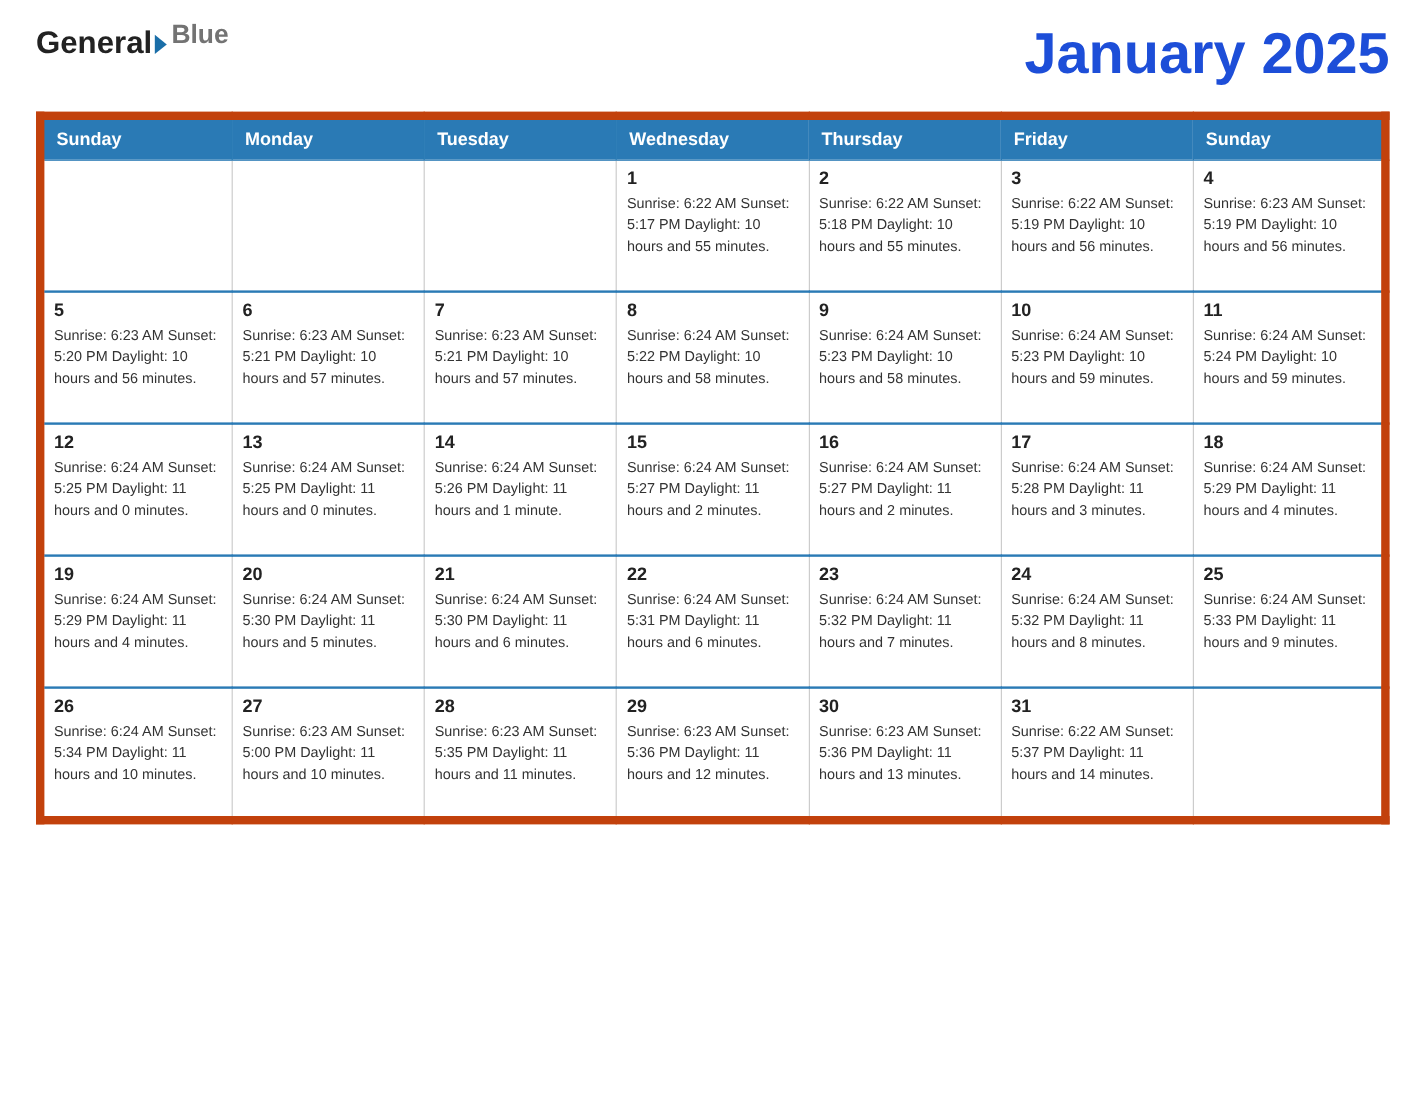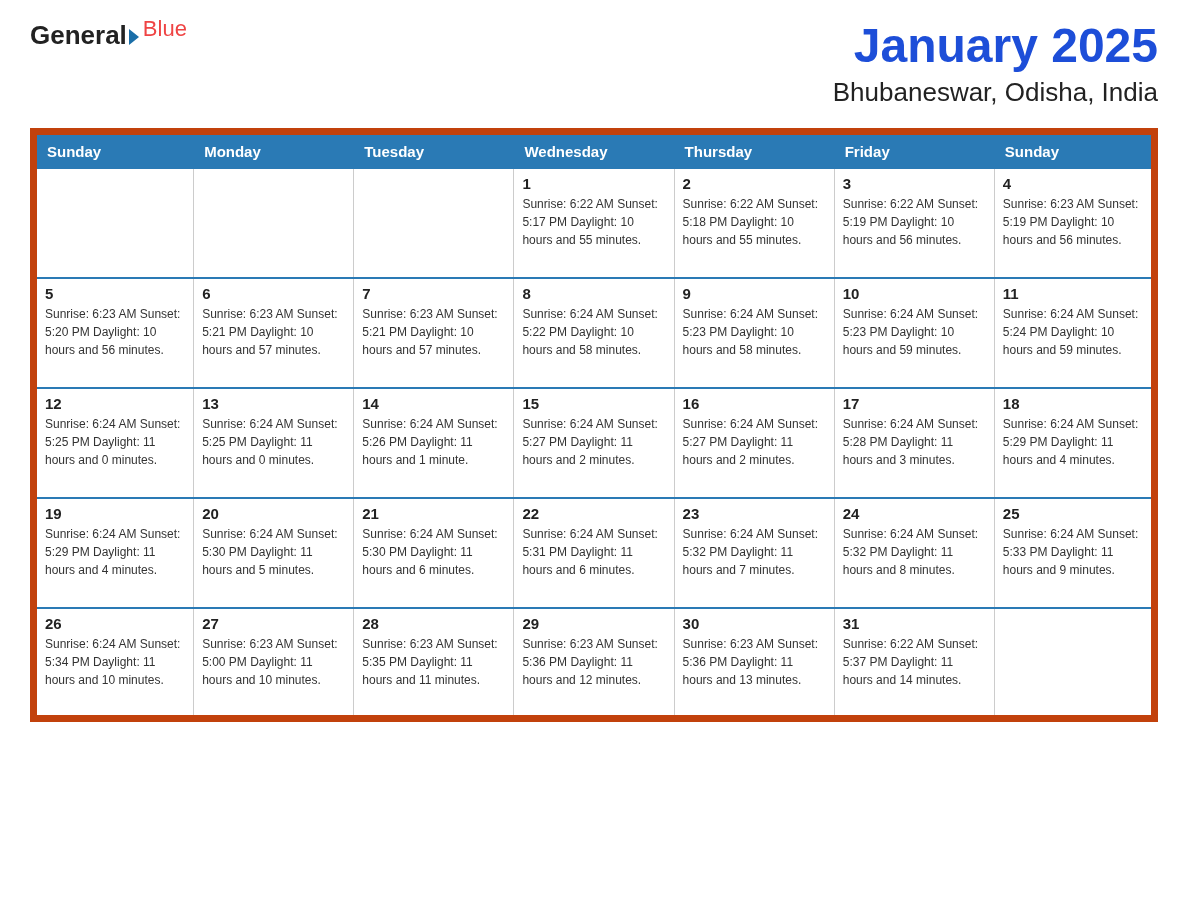--- a/index.html
+++ b/index.html
@@ -35,22 +35,22 @@
       width: 0;
       height: 0;
       border-left: 10px solid #1a6ea8;
       border-top: 8px solid transparent;
       border-bottom: 8px solid transparent;
       margin-left: 2px;
       margin-bottom: -2px;
     }
     .logo-blue {
       font-size: 22px;
-      font-weight: normal;
-      color: #ef4444;
+      font-weight: bold;
+      color: #737373;
       margin-top: -4px;
       margin-left: 4px;
     }
     .title-block {
       text-align: right;
     }
     .title-block h1 {
       font-size: 48px;
       font-weight: bold;
       color: #1d4ed8;
@@ -109,21 +109,20 @@
 <div class="header">
   <div class="logo">
     <div class="logo-general">
       <span>General</span>
         <span class="arrow"></span>
     </div>
     <div class="logo-blue">Blue</div>
   </div>
   <div class="title-block">
     <h1>January 2025</h1>
-    <h2>Bhubaneswar, Odisha, India</h2>
   </div>
 </div>
 
 <table class="calendar">
   <thead>
     <tr>
     <th>Sunday</th>
         <th>Monday</th>
         <th>Tuesday</th>
         <th>Wednesday</th>

